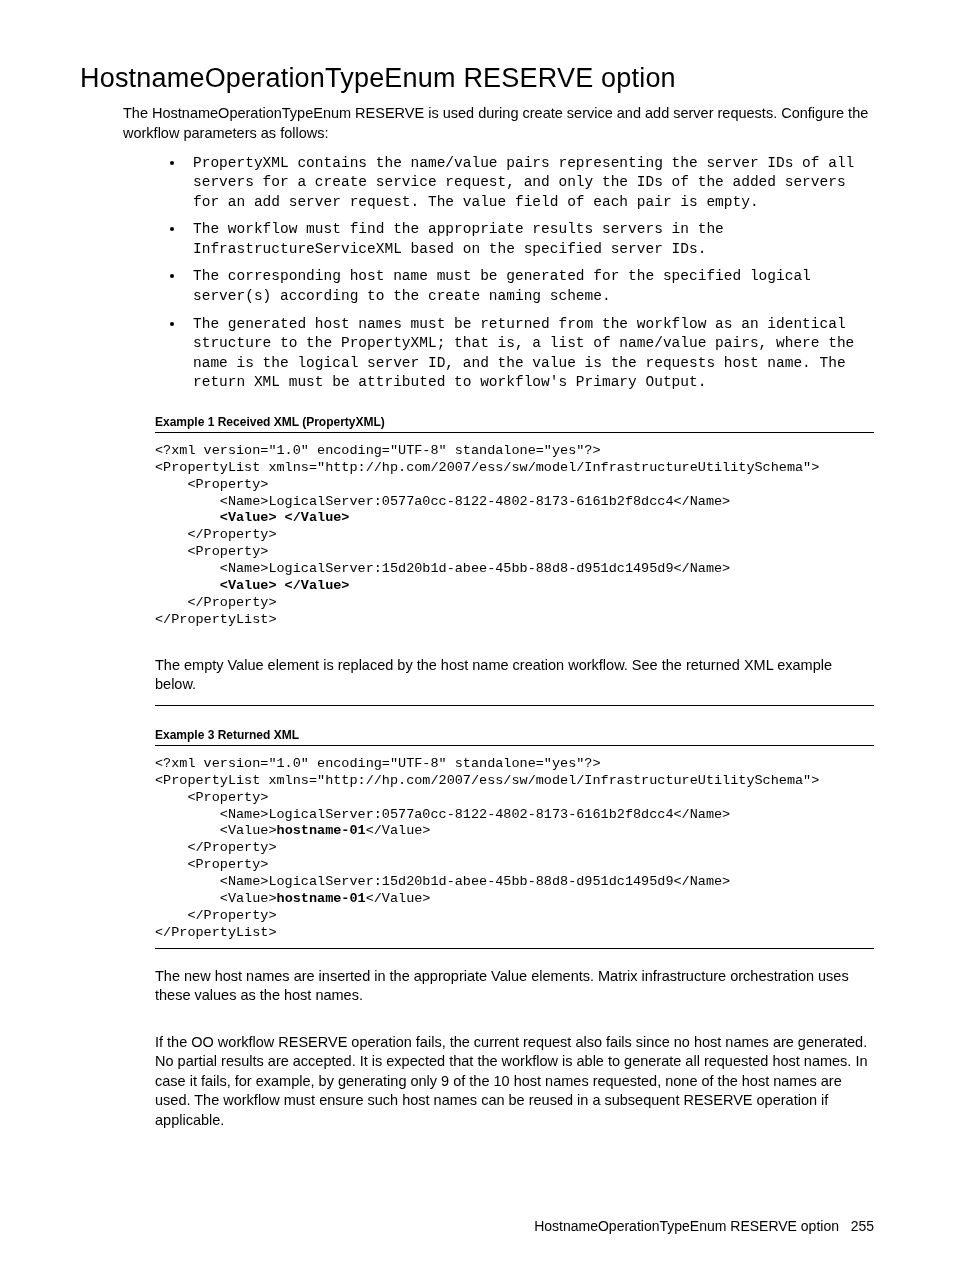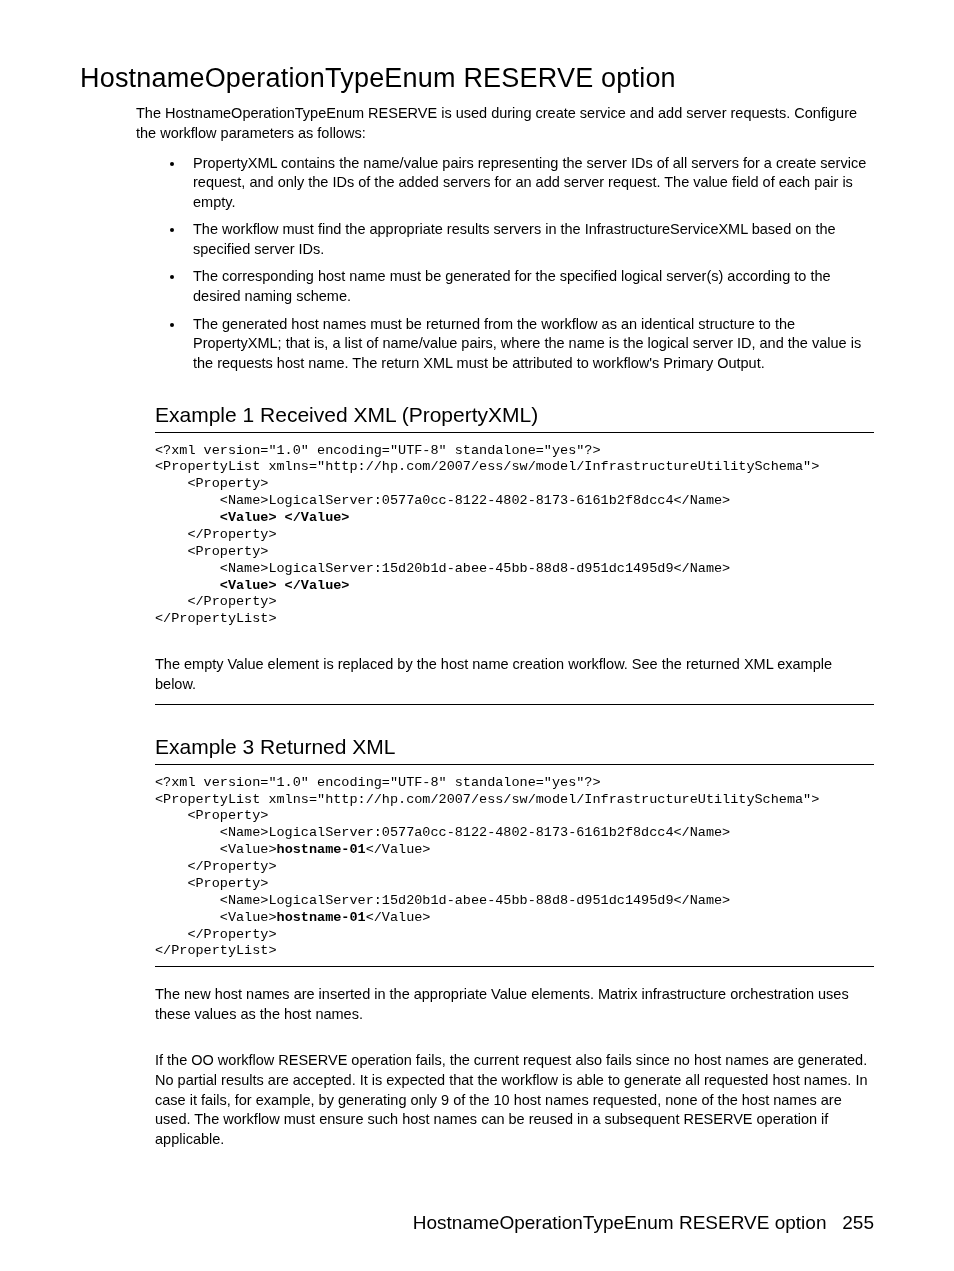--- a/index.html
+++ b/index.html
@@ -10,36 +10,37 @@
       font-size: 14.5px;
       line-height: 1.35;
     }
     h1 {
       font-weight: normal;
       font-size: 27px;
       margin: 0 0 8px 0;
       letter-spacing: 0.2px;
     }
     .intro {
-      margin-left: 56px;
+      margin-left: 43px;
       margin-bottom: 10px;
     }
     ul.bullets {
       margin: 8px 0 18px 75px;
       padding-left: 30px;
+      font-family: Liberation Mono, monospace;
     }
     ul.bullets li {
       margin-bottom: 8px;
       padding-left: 8px;
     }
     .example-title {
-      font-weight: normal;
-      font-size: 21px;
+      font-weight: bold;
+      font-size: 12px;
       margin-left: 75px;
-      margin-top: 28px;
+      margin-top: 21px;
       margin-bottom: 2px;
     }
     hr.thin {
       border: none;
       border-top: 1px solid #000;
       margin: 2px 0 10px 75px;
     }
     pre.code {
       font-family: "Courier New", monospace;
       font-size: 13.5px;
@@ -50,34 +51,34 @@
     pre.code b {
       font-weight: bold;
     }
     .body-text {
       margin: 27px 0 10px 75px;
     }
     .footer {
       position: fixed;
       bottom: 35px;
       right: 80px;
-      font-size: 19px;
+      font-size: 14px;
     }
   </style>
 </head>
 <body>
 
 <h1>HostnameOperationTypeEnum RESERVE option</h1>
 
 <div class="intro">The HostnameOperationTypeEnum RESERVE is used during create service and add server requests. Configure the workflow parameters as follows:</div>
 
 <ul class="bullets">
   <li>PropertyXML contains the name/value pairs representing the server IDs of all servers for a create service request, and only the IDs of the added servers for an add server request. The value field of each pair is empty.</li>
   <li>The workflow must find the appropriate results servers in the InfrastructureServiceXML based on the specified server IDs.</li>
-  <li>The corresponding host name must be generated for the specified logical server(s) according to the desired naming scheme.</li>
+  <li>The corresponding host name must be generated for the specified logical server(s) according to the create naming scheme.</li>
   <li>The generated host names must be returned from the workflow as an identical structure to the PropertyXML; that is, a list of name/value pairs, where the name is the logical server ID, and the value is the requests host name. The return XML must be attributed to workflow's Primary Output.</li>
 </ul>
 
 <div class="example-title">Example 1 Received XML (PropertyXML)</div>
 <hr class="thin">
 <pre class="code" id="code1">&lt;?xml version="1.0" encoding="UTF-8" standalone="yes"?&gt;
 &lt;PropertyList xmlns="http://hp.com/2007/ess/sw/model/InfrastructureUtilitySchema"&gt;
     &lt;Property&gt;
         &lt;Name&gt;LogicalServer:0577a0cc-8122-4802-8173-6161b2f8dcc4&lt;/Name&gt;
         <b>&lt;Value&gt; &lt;/Value&gt;</b>

